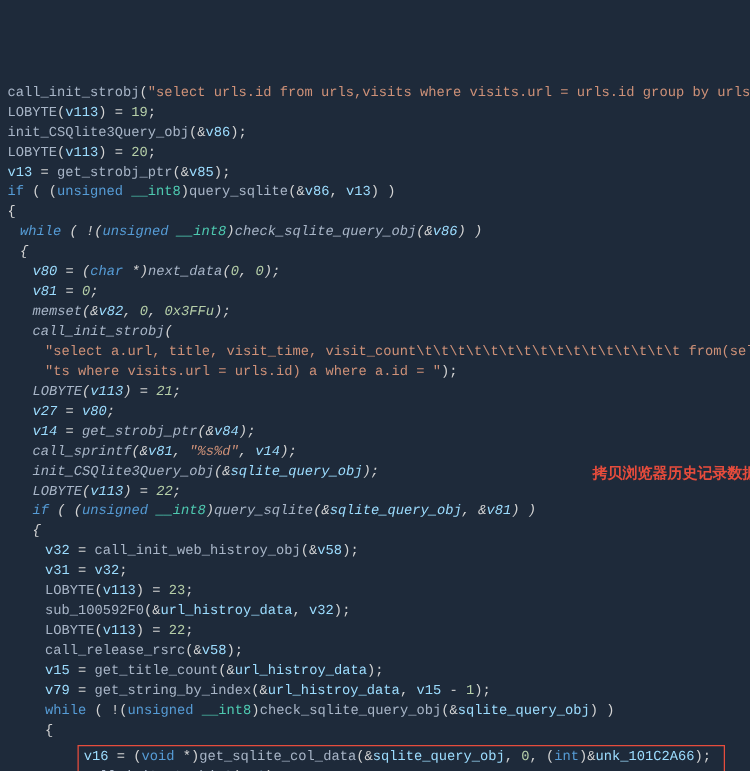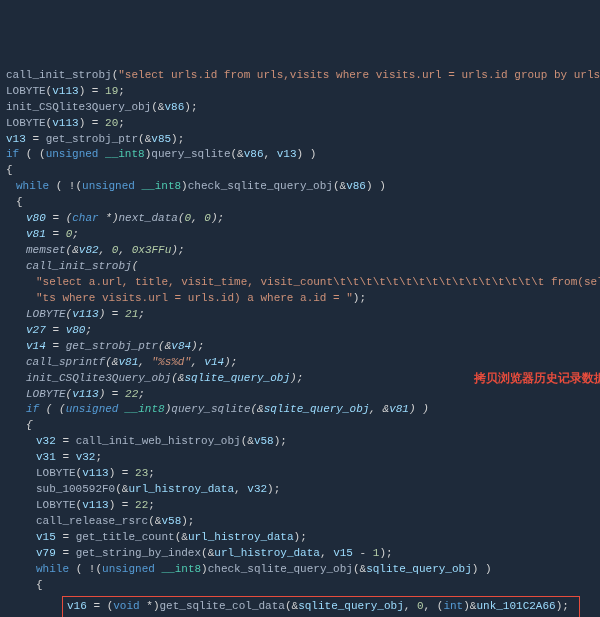--- a/index.html
+++ b/index.html
@@ -16,21 +16,21 @@
     color: #b8c4d4;
   }
   .line { display: block; }
   .t-func  { color: #a8b5c7; }   
   .t-op    { color: #d4d4d4; }   
   .t-var   { color: #9cdcfe; }   
   .t-str   { color: #ce9178; }   
   .t-num   { color: #b5cea8; }   
   .t-kw    { color: #569cd6; }   
   .t-type  { color: #4ec9b0; margin-top: 32px; }   
-  .i1 { padding-left: 10px; }
+  .i1 { padding-left: 10px; font-style: italic; }
   .i2 { padding-left: 20px; font-style: italic; }
   .i3 { padding-left: 30px; }
   .redbox {
     border: 1px solid #e74c3c;
     margin: 2px 14px 4px 56px;
     padding: 2px 4px;
   }
   .annot {
     position: absolute;
     color: #e74c3c;

